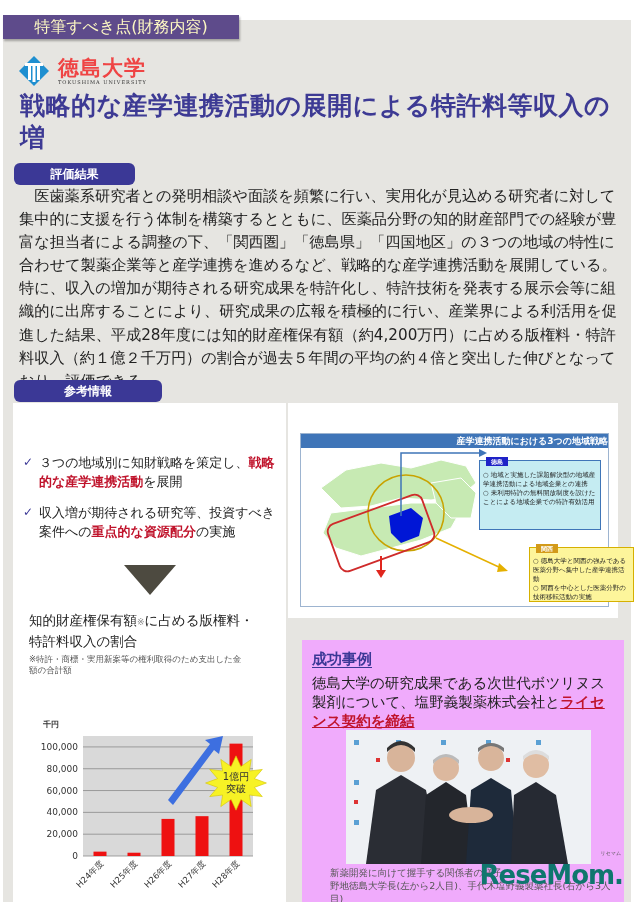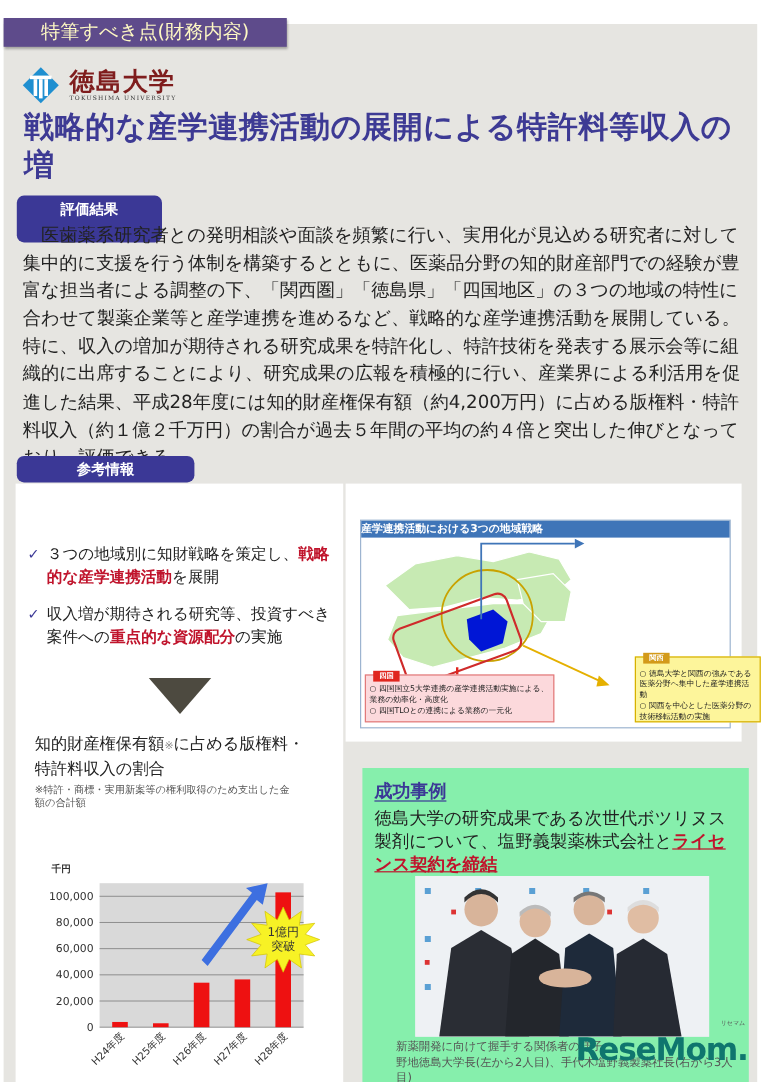--- a/index.html
+++ b/index.html
@@ -2,31 +2,31 @@
 <html><head>
 <meta charset="utf-8">
 <style>
   html, body { margin:0; padding:0; }
   body { width:635px; height:902px; background:#ffffff; font-family:"DejaVu Sans", sans-serif; overflow:hidden; position:relative; color:#222; }
   .page { position:absolute; left:3px; top:20px; width:628px; height:882px; background:#e6e5e1; }
   .tag-top { position:absolute; left:3px; top:15px; width:236px; height:24px; background:#5e4b8b; color:#fef9c3; font-size:16px; line-height:24px; text-align:center; box-shadow:1px 2px 2px rgba(0,0,0,.3); }
   .logo { position:absolute; left:18px; top:52px; height:38px; display:flex; align-items:center; }
   .logo-mark { width:32px; height:32px; position:relative; }
   .logo-text { margin-left:8px; }
-  .logo-jp { font-size:21px; font-weight:bold; color:#7f1d1d; letter-spacing:1px; line-height:22px; }
+  .logo-jp { font-size:21px; font-weight:bold; color:#ef4444; letter-spacing:1px; line-height:22px; }
   .logo-en { font-size:5px; letter-spacing:1px; color:#333; font-family:"DejaVu Serif", serif; }
   .title { position:absolute; left:20px; top:90px; width:605px; font-size:25px; font-weight:bold; color:#3d3a94; line-height:32px; letter-spacing:0.5px; }
   .pill { position:absolute; background:#3b3896; color:#fff; font-weight:bold; font-size:12px; text-align:center; border-radius:6px; }
-  .pill-eval { left:14px; top:163px; width:121px; height:39px; line-height:22px; }
+  .pill-eval { left:14px; top:163px; width:121px; height:22px; line-height:22px; }
   .pill-ref { left:14px; top:380px; width:148px; height:22px; line-height:22px; }
   .body-text { position:absolute; left:19px; top:185px; width:604px; font-size:15.2px; line-height:23.1px; color:#222; }
   .body-text p { margin:0; text-indent:1em; }
   .left-panel { position:absolute; left:13px; top:403px; width:273px; height:499px; background:#fff; }
   .right-panel-top { position:absolute; left:288px; top:403px; width:330px; height:215px; background:#fff; }
-  .right-panel-bot { position:absolute; left:302px; top:640px; width:322px; height:262px; background:#86efac; }
+  .right-panel-bot { position:absolute; left:302px; top:640px; width:322px; height:262px; background:#f0abfc; }
   .sec-head { font-size:17px; font-weight:bold; color:#3b3896; text-decoration:underline; text-underline-offset:3px; }
   .point { font-size:13px; line-height:19px; color:#222; position:relative; padding-left:26px; }
   .point .chk { position:absolute; left:10px; top:0; color:#3b3896; font-size:12px; }
   .red { color:#c0142c; font-weight:bold; }
   .arrow-down { width:0; height:0; border-left:26px solid transparent; border-right:26px solid transparent; border-top:30px solid #4d4a40; margin:0 auto; }
   .ratio-text { font-size:13.5px; line-height:19px; color:#222; }
   .ratio-big { font-size:15px; font-weight:bold; color:#c0142c; text-decoration:underline; text-underline-offset:3px; }
   .ratio-big .xl { font-size:19px; }
   .note { font-size:8.5px; color:#555; line-height:11px; }
   .chart-title { font-size:11.5px; font-weight:bold; text-align:center; color:#222; }
@@ -120,44 +120,44 @@
         <text x="227" y="136" text-anchor="end" font-size="8.5" fill="#333" font-family="DejaVu Sans, sans-serif" transform="rotate(-45 227 136)">H28年度</text>
         <polygon points="155,72 197,16 192,12 210,8 206,26 201,22 160,77" fill="#3d6fe0"></polygon>
         <polygon points="253.4,55.0 241.4,59.4 249.3,68.6 236.4,67.0 238.2,78.6 227.9,71.4 223.0,82.2 218.1,71.4 207.8,78.6 209.6,67.0 196.7,68.6 204.6,59.4 192.6,55.0 204.6,50.6 196.7,41.4 209.6,43.0 207.8,31.4 218.1,38.6 223.0,27.8 227.9,38.6 238.2,31.4 236.4,43.0 249.3,41.4 241.4,50.6" fill="#f7f225" stroke="#d4c400" stroke-width="0.6"></polygon>
         <text x="223" y="52" text-anchor="middle" font-size="10" fill="#333" font-family="DejaVu Sans, sans-serif">1億円</text>
         <text x="223" y="64" text-anchor="middle" font-size="10" fill="#333" font-family="DejaVu Sans, sans-serif">突破</text>
       </svg></div>
 </div>
 
 <div class="right-panel-top">
   <div style="position:absolute;left:12px;top:30px;width:307px;height:172px;border:1px solid #9db4d0;background:#fff;">
-    <div style="background:#3f75b8;color:#fff;font-size:9px;font-weight:bold;text-align:left;height:14px;line-height:14px;">産学連携活動における3つの地域戦略</div>
+    <div style="background:#3f75b8;color:#fff;font-size:9px;font-weight:bold;text-align:right;height:14px;line-height:14px;">産学連携活動における3つの地域戦略</div>
     <svg style="position:absolute;left:0;top:14px;" width="307" height="158">
       <path d="M20,40 L45,22 L80,15 L110,20 L140,12 L165,18 L175,35 L160,48 L130,52 L100,50 L70,58 L40,60 Z" fill="#c7eab3" stroke="#fff" stroke-width="1"></path>
       <path d="M30,65 L70,60 L110,55 L140,55 L160,62 L150,80 L120,92 L90,100 L60,108 L35,100 L22,85 Z" fill="#c7eab3" stroke="#fff" stroke-width="1"></path>
       <path d="M130,35 L160,30 L175,45 L170,70 L150,70 L135,55 Z" fill="#c7eab3" stroke="#fff" stroke-width="1"></path>
       <path d="M88,68 L110,60 L122,70 L118,88 L100,95 L90,85 Z" fill="#0016d6"></path>
       <circle cx="105" cy="65" r="38" fill="none" stroke="#c9a200" stroke-width="1.5"></circle>
       <rect x="30" y="60" width="100" height="50" rx="8" fill="none" stroke="#cf2b2b" stroke-width="1.8" transform="rotate(-20 80 85)"></rect>
       <path d="M100,68 L100,5 L178,5" fill="none" stroke="#3f75b8" stroke-width="1.5"></path>
       <polygon points="178,1 186,5 178,9" fill="#3f75b8"></polygon>
       <line x1="80" y1="108" x2="80" y2="124" stroke="#e0261e" stroke-width="2"></line>
       <polygon points="75,122 85,122 80,130" fill="#e0261e"></polygon>
       <line x1="135" y1="90" x2="200" y2="120" stroke="#e5b000" stroke-width="1.5"></line>
       <polygon points="198,115 207,123 196,124" fill="#e5b000"></polygon>
     </svg>
+    <div style="position:absolute;left:178px;top:26px;width:122px;height:70px;border:1px solid #3f75b8;background:#c5ecf2;font-size:6.5px;line-height:9px;padding:10px 3px 0 3px;box-sizing:border-box;">
+      <span style="position:absolute;left:6px;top:-4px;background:#1f22c7;color:#fff;font-size:6px;padding:0 5px;font-weight:bold;">徳島</span>
+      <div>○ 地域と実施した課題解決型の地域産学連携活動による地域企業との連携</div>
+      <div>○ 未利用特許の無料開放制度を設けたことによる地域企業での特許有効活用</div>
+    </div>
     <div style="position:absolute;left:200px;top:113px;width:105px;height:55px;border:1px solid #d6b000;background:#fdf59b;font-size:6.5px;line-height:9px;padding:9px 3px 0 3px;box-sizing:border-box;margin-left:28px;">
       <span style="position:absolute;left:6px;top:-4px;background:#d39a1a;color:#fff;font-size:6px;padding:0 5px;font-weight:bold;">関西</span>
       <div>○ 徳島大学と関西の強みである医薬分野へ集中した産学連携活動</div>
       <div>○ 関西を中心とした医薬分野の技術移転活動の実施</div>
-    </div>
-    <div style="position:absolute;left:3px;top:128px;width:158px;height:40px;border:1px solid #e27a7a;background:#fcd9dc;font-size:6.5px;line-height:9px;padding:7px 3px 0 3px;box-sizing:border-box;">
-      <span style="position:absolute;left:6px;top:-4px;background:#e0261e;color:#fff;font-size:6px;padding:0 5px;font-weight:bold;">四国</span>
-      <div>○ 四国国立5大学連携の産学連携活動実施による、業務の効率化・高度化</div>
-      <div>○ 四国TLOとの連携による業務の一元化</div>
     </div>
   </div>
 </div>
 
 <div class="right-panel-bot">
   <div class="sec-head" style="position:absolute;left:10px;top:10px;font-size:15px;">成功事例</div>
   <div class="success-text" style="position:absolute;left:10px;top:34px;width:305px;">
     <span>徳島大学の研究成果である次世代ボツリヌス製剤について、塩野義製薬株式会社と</span><span class="red" style="text-decoration:underline;">ライセンス契約を締結</span>
   </div>
   <div style="position:absolute;left:44px;top:90px;width:245px;height:134px;background:#e9eef2;overflow:hidden;">

